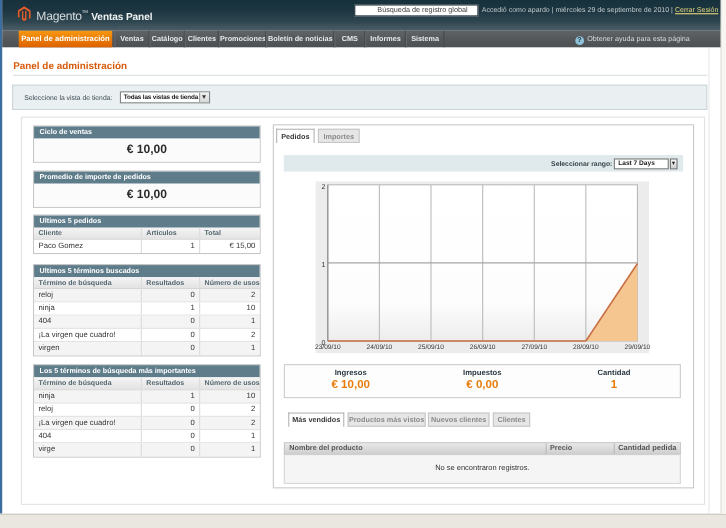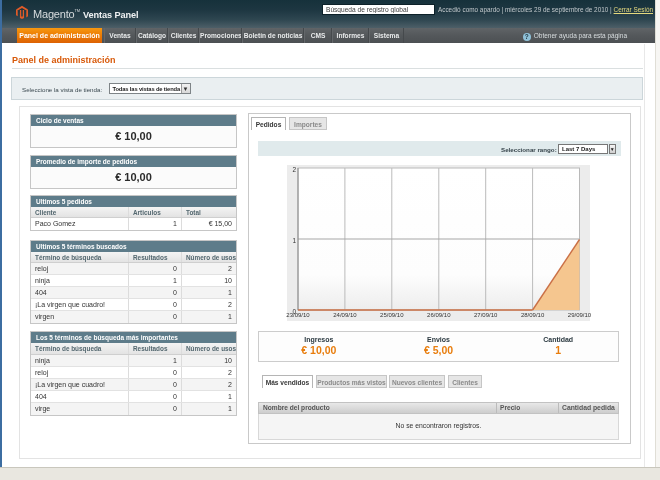--- a/index.html
+++ b/index.html
@@ -13,21 +13,21 @@
 #botStrip { left:0; top:467px; width:660px; height:13px; background:#e9e7e0; border-top:1px solid #c9c7bd; }
 #rightStrip { left:655px; top:0; width:5px; height:467px; background:#f7f6f3; border-left:1px solid #e0ded6; }
 
 
 #hdr { left:2px; top:0; width:653px; height:28px;
   background:linear-gradient(180deg,#16313b 0%,#1d3641 35%,#2e4650 70%,#4d5f68 100%); }
 #logoTxt { left:33px; top:8px; font-size:11px; color:#d6dbdd; letter-spacing:-0.2px; }
 #logoTxt sup { font-size:4px; vertical-align:6px; }
 #adminTxt { left:83px; top:10px; font-size:9.2px; font-weight:bold; color:#eef1f2; letter-spacing:-0.1px; }
 #srch { left:322px; top:4px; width:113px; height:11px; background:#fff; border:1px solid #0d2129;
-  font-size:6.6px; color:#3c3c3c; padding:0 0 0 3px; line-height:9px; }
+  font-size:6.6px; color:#3c3c3c; padding:0 0 0 20px; line-height:9px; }
 #hdrRight { top:5.5px; right:7px; font-size:6.4px; color:#c2c9cc; }
 #hdrRight a { color:#e5d97e; text-decoration:underline; }
 
 
 #menu { left:2px; top:28px; width:653px; height:15px; background:linear-gradient(180deg,#606467 0%,#54585b 50%,#4c5053 100%); }
 #menu .tab-act { position:absolute; left:15px; top:0; width:85px; height:15px; overflow:hidden;
   background:linear-gradient(180deg,#f7980f 0%,#ec7e05 45%,#dd6203 100%);
   color:#fff; font-weight:bold; font-size:7px; text-align:center; line-height:15px; }
 #menu .mi { position:absolute; top:0; height:15px; color:#e9ebec; font-weight:bold; font-size:6.6px; overflow:hidden;
   text-align:center; line-height:15px; border-left:1px solid #63676a; border-right:1px solid #45494c; }
@@ -261,22 +261,22 @@
     <text x="292.5" y="152" text-anchor="middle" font-size="6">29/09/10</text>
   </g>
 </svg>
 
 <div class="abs" id="totals">
   <div class="tc">
       <div class="tl">Ingresos</div>
       <div class="tv">€ 10,00</div>
     </div>
   <div class="tc">
-      <div class="tl">Envios</div>
-      <div class="tv">€ 5,00</div>
+      <div class="tl">Impuestos</div>
+      <div class="tv">€ 0,00</div>
     </div>
   <div class="tc">
       <div class="tl">Cantidad</div>
       <div class="tv">1</div>
     </div>
 </div>
 
 <div class="ptab on abs" style="left:262px;top:375px;width:51px;">Más vendidos</div>
 <div class="ptab off abs" style="left:316px;top:375px;width:71px;">Productos más vistos</div>
 <div class="ptab off abs" style="left:389px;top:375px;width:56px;">Nuevos clientes</div>

